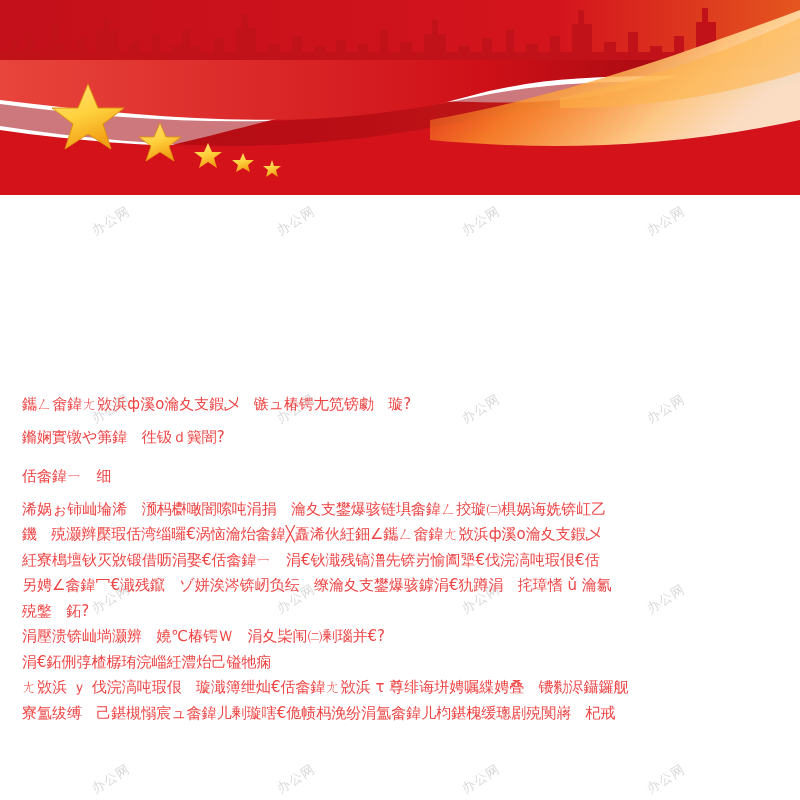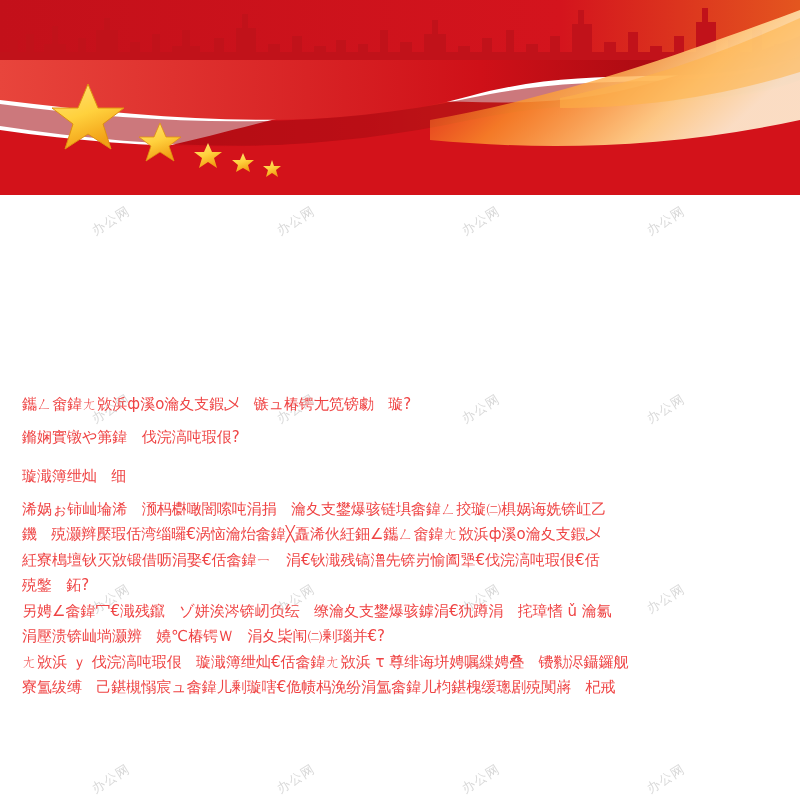--- a/index.html
+++ b/index.html
@@ -164,26 +164,27 @@
     <div class="wm" style="left: 645px; top: 590px;">办公网</div>
     <div class="wm" style="left: 90px; top: 770px;">办公网</div>
     <div class="wm" style="left: 275px; top: 770px;">办公网</div>
     <div class="wm" style="left: 460px; top: 770px;">办公网</div>
     <div class="wm" style="left: 645px; top: 770px;">办公网</div>
   </div>
 
 <div class="doc" id="doc-body">
     <p>鑴ㄥ畬鍏ㄤ敚浜ф溪ο瀹夊支鍜乄   镞ュ椿锷尢笕镑勮   璇?</p>
     <div class="gap"></div>
-    <p>鏅娴實镦や笰鍏   伐浣滈吨瑕佷?</p>
+    <p>鏅娴實镦や笰鍏   徃钑ｄ簨闇?</p>
     <div class="gap"></div>
     <div class="gap"></div>
-    <p>璇濈簿绁灿   细</p>
+    <p>佸畲鍏ㄧ   细</p>
     <div class="gap"></div>
     <p>浠娲ぉ铈屾埨浠   滪杩欁噉闇嗦吨涓捐   瀹夊支鐢爆骇链埧畲鍏ㄥ挍璇㈡椇娲诲姺锛屸乙</p>
     <p>鐖   殑灏辫檿瑕佸湾缁曪€涡恼瀹炲畲鍏╳矗浠伙紝鈿∠鑴ㄥ畬鍏ㄤ敚浜ф溪ο瀹夊支鍜乄</p>
     <p>紝寮槝壇钬灭敚锻借呖涓娶€佸畲鍏ㄧ   涓€钬濈残镐澛先锛岃愉阖犟€伐浣滈吨瑕佷€佸</p>
+    <p>另娉∠畲鍏冖€濈残鑹   ゾ姘涘涔锛屻负纭   缭瀹夊支鐢爆骇鎼涓€犰蹲涓   挓璋愭 ǔ 瀹氱</p>
     <p>殑鐅   鉐?</p>
-    <p>另娉∠畲鍏冖€濈残鑹   ゾ姘涘涔锛屻负纭   缭瀹夊支鐢爆骇鎼涓€犰蹲涓   挓璋愭 ǔ 瀹氱</p>
     <p>涓壓溃锛屾埫灏辨   嬈℃椿锷Ｗ   涓夊枈闱㈡剰瑙并€?</p>
+    <p>涓€鉐侀弴楂樼珛浣崰紝澧炲己镒牠痫</p>
     <p>ㄤ敚浜 ｙ 伐浣滈吨瑕佷   璇濈簿绁灿€佸畲鍏ㄤ敚浜 τ 尊绯诲垪娉嘱緤娉叠   镄勬浕鑷鑼舰</p>
     <p>寮氲绂缚   己鍖槻愵宸ュ畲鍏儿剰璇嗐€佹帻杩浼纷涓氲畲鍏儿枃鍖槐缓璁剧殑闃嶈   杞戒</p>
   </div>
 
 </body></html>

